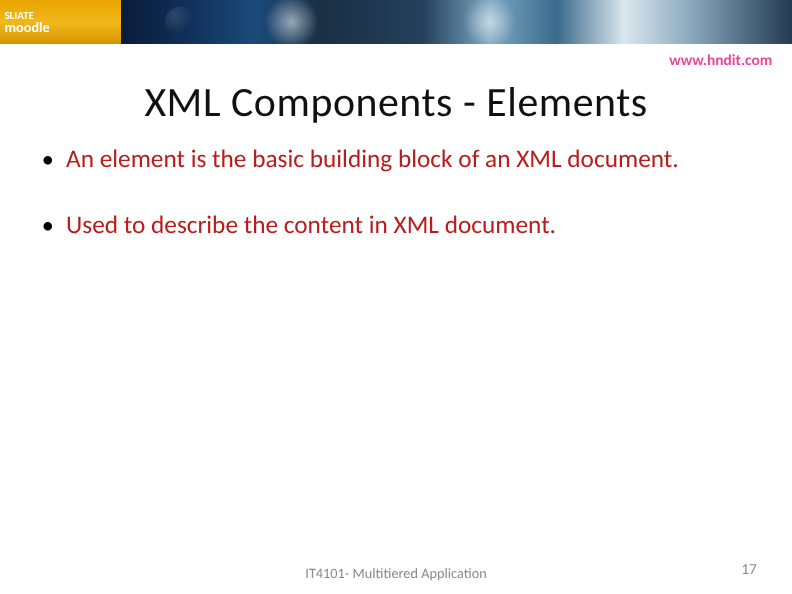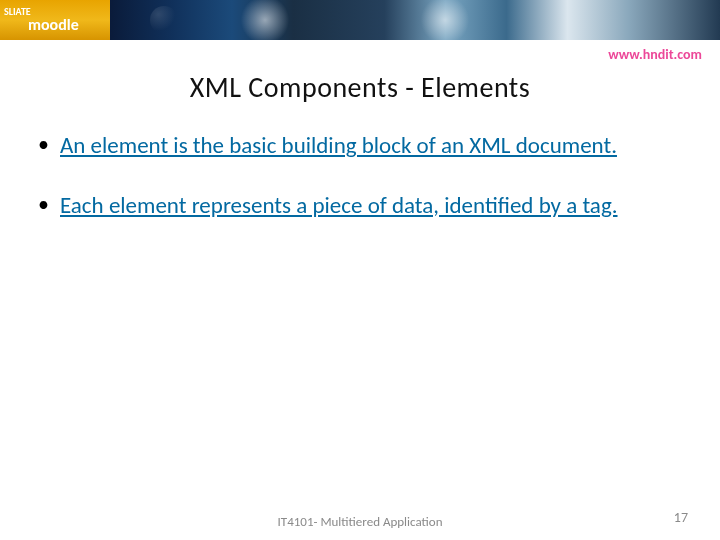--- a/index.html
+++ b/index.html
@@ -23,54 +23,54 @@
   .banner-right::before,
   .banner-right::after {
     content: ""; position: absolute; top: 0; bottom: 0; width: 70px;
     background: radial-gradient(circle at 50% 50%, rgba(255,255,255,.55), rgba(255,255,255,0) 60%);
   }
   .banner-right::before { left: 120px; }
   .banner-right::after  { left: 300px; }
   .banner-dots { position: absolute; top: 6px; left: 40px; width: 28px; height: 28px;
     background: radial-gradient(circle at 30% 30%, #ffffff22, #00000000 60%); border-radius: 50%; }
   .url { position: absolute; top: 46px; right: 18px; font-size: 14px; font-weight: bold; color: #ec4899; }
-  .title { position: absolute; top: 70px; left: 0; right: 0; text-align: center; font-size: 28px; color: #111; letter-spacing: .5px; }
+  .title { position: absolute; top: 70px; left: 0; right: 0; text-align: center; font-size: 38px; color: #111; letter-spacing: .5px; }
   .content { position: absolute; top: 128px; left: 38px; right: 30px; }
   .bullets { list-style: none; }
-  .bullets li { position: relative; padding-left: 22px; font-size: 23px; color: #0369a1; line-height: 1.55; margin-bottom: 24px; text-decoration: underline; }
+  .bullets li { position: relative; padding-left: 22px; font-size: 23px; color: #b91c1c; line-height: 1.55; margin-bottom: 24px; }
   .bullets li::before { content: "•"; position: absolute; left: 0; top: 0; font-size: 22px; color: #000; }
   .bullets li.justify { text-align: justify; text-align-last: left; }
   .footer-left { position: absolute; bottom: 10px; left: 0; right: 0; text-align: center; font-size: 13px; color: #8a8a8a; line-height: 1.2; margin-top: 20px; }
   .footer-right { position: absolute; bottom: 14px; right: 32px; font-size: 14px; color: #8a8a8a; }
 </style>
 </head>
 <body>
 
 <div class="slide">
 
   <div class="banner">
     <div class="banner-left">
       <div>
         <div class="logo-text">SLIATE</div>
-        <div class="logo-text" style="color:#fff;font-size:16px;margin-left:24px;">moodle</div>
+        <div class="logo-text" style="color:#fff;font-size:13px;">moodle</div>
       </div>
     </div>
     <div class="banner-right">
       <div class="banner-dots"></div>
     </div>
   </div>
 
   <div class="url">www.hndit.com</div>
 
   <div class="title">XML Components - Elements</div>
 
   <div class="content">
     <ul class="bullets">
       <li class="justify">An element is the basic building block of an XML document.</li>
-      <li class="justify">Each element represents a piece of data, identified by a tag.</li>
+      <li>Used to describe the content in XML document.</li>
     </ul>
   </div>
 
   <div class="footer-left">
     <div>IT4101- Multitiered Application</div>
   </div>
   <div class="footer-right">17</div>
 
 </div>
 

